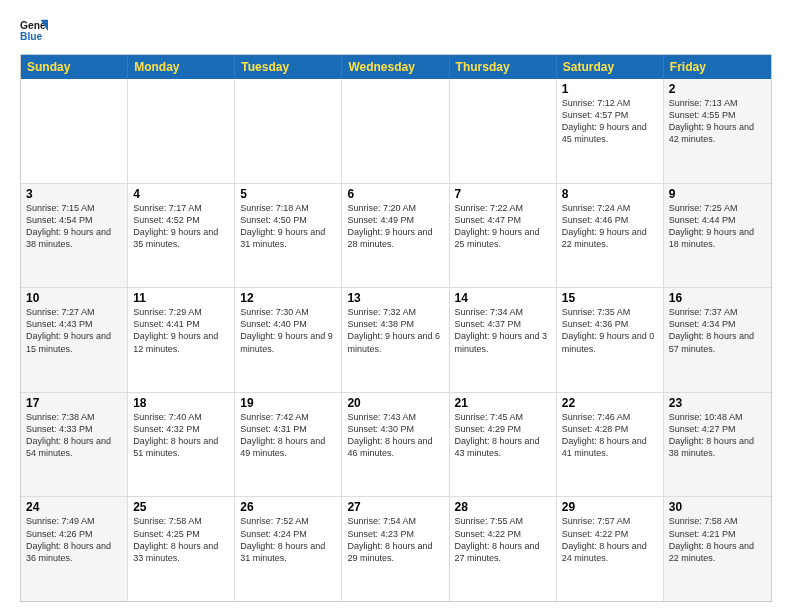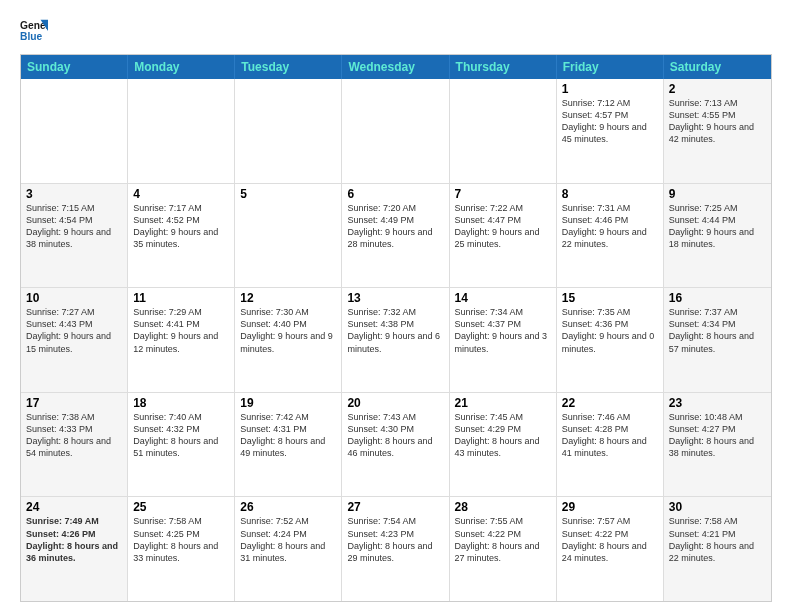--- a/index.html
+++ b/index.html
@@ -49,21 +49,21 @@
       display: flex;
       flex-direction: column;
       border: 1px solid #ccc;
     }
     .cal-header {
       display: grid;
       grid-template-columns: repeat(7, 1fr);
       background: #1a6bb5;
     }
     .cal-header-cell {
-      color: #5eead4;
+      color: #fde047;
       font-size: 12px;
       font-weight: bold;
       padding: 5px 6px;
       border-right: 1px solid #2a7bc5;
     }
     .cal-header-cell:last-child { border-right: none; }
     .cal-body {
       flex: 1;
       display: flex;
       flex-direction: column;
@@ -118,22 +118,22 @@
     </div>
   </div>
 
   <div class="calendar">
     <div class="cal-header">
     <div class="cal-header-cell">Sunday</div>
         <div class="cal-header-cell">Monday</div>
         <div class="cal-header-cell">Tuesday</div>
         <div class="cal-header-cell">Wednesday</div>
         <div class="cal-header-cell">Thursday</div>
+        <div class="cal-header-cell">Saturday</div>
         <div class="cal-header-cell">Friday</div>
-        <div class="cal-header-cell">Saturday</div>
       </div>
     <div class="cal-body">
     <div class="cal-row">
           <div class="cal-cell empty"></div>
           <div class="cal-cell empty"></div>
           <div class="cal-cell empty"></div>
           <div class="cal-cell empty"></div>
           <div class="cal-cell empty"></div>
           <div class="cal-cell">
             <span class="day-num">1</span>
@@ -156,36 +156,39 @@
 Daylight: 9 hours and 38 minutes.</div>
           </div>
           <div class="cal-cell">
             <span class="day-num">4</span>
             <div class="cell-text" style="white-space: pre-line;">Sunrise: 7:17 AM
 Sunset: 4:52 PM
 Daylight: 9 hours and 35 minutes.</div>
           </div>
           <div class="cal-cell">
             <span class="day-num">5</span>
+            <div class="cell-text" style="white-space: pre-line;">Sunrise: 7:18 AM
+Sunset: 4:50 PM
+Daylight: 9 hours and 31 minutes.</div>
           </div>
           <div class="cal-cell">
             <span class="day-num">6</span>
             <div class="cell-text" style="white-space: pre-line;">Sunrise: 7:20 AM
 Sunset: 4:49 PM
 Daylight: 9 hours and 28 minutes.</div>
           </div>
           <div class="cal-cell">
             <span class="day-num">7</span>
             <div class="cell-text" style="white-space: pre-line;">Sunrise: 7:22 AM
 Sunset: 4:47 PM
 Daylight: 9 hours and 25 minutes.</div>
           </div>
           <div class="cal-cell">
             <span class="day-num">8</span>
-            <div class="cell-text" style="white-space: pre-line;">Sunrise: 7:31 AM
+            <div class="cell-text" style="white-space: pre-line;">Sunrise: 7:24 AM
 Sunset: 4:46 PM
 Daylight: 9 hours and 22 minutes.</div>
           </div>
           <div class="cal-cell weekend">
             <span class="day-num">9</span>
             <div class="cell-text" style="white-space: pre-line;">Sunrise: 7:25 AM
 Sunset: 4:44 PM
 Daylight: 9 hours and 18 minutes.</div>
           </div>
         </div>
@@ -273,21 +276,21 @@
           <div class="cal-cell weekend">
             <span class="day-num">23</span>
             <div class="cell-text" style="white-space: pre-line;">Sunrise: 10:48 AM
 Sunset: 4:27 PM
 Daylight: 8 hours and 38 minutes.</div>
           </div>
         </div>
         <div class="cal-row">
           <div class="cal-cell weekend">
             <span class="day-num">24</span>
-            <div class="cell-text" style="white-space: pre-line; font-weight: bold;">Sunrise: 7:49 AM
+            <div class="cell-text" style="white-space: pre-line;">Sunrise: 7:49 AM
 Sunset: 4:26 PM
 Daylight: 8 hours and 36 minutes.</div>
           </div>
           <div class="cal-cell">
             <span class="day-num">25</span>
             <div class="cell-text" style="white-space: pre-line;">Sunrise: 7:58 AM
 Sunset: 4:25 PM
 Daylight: 8 hours and 33 minutes.</div>
           </div>
           <div class="cal-cell">

